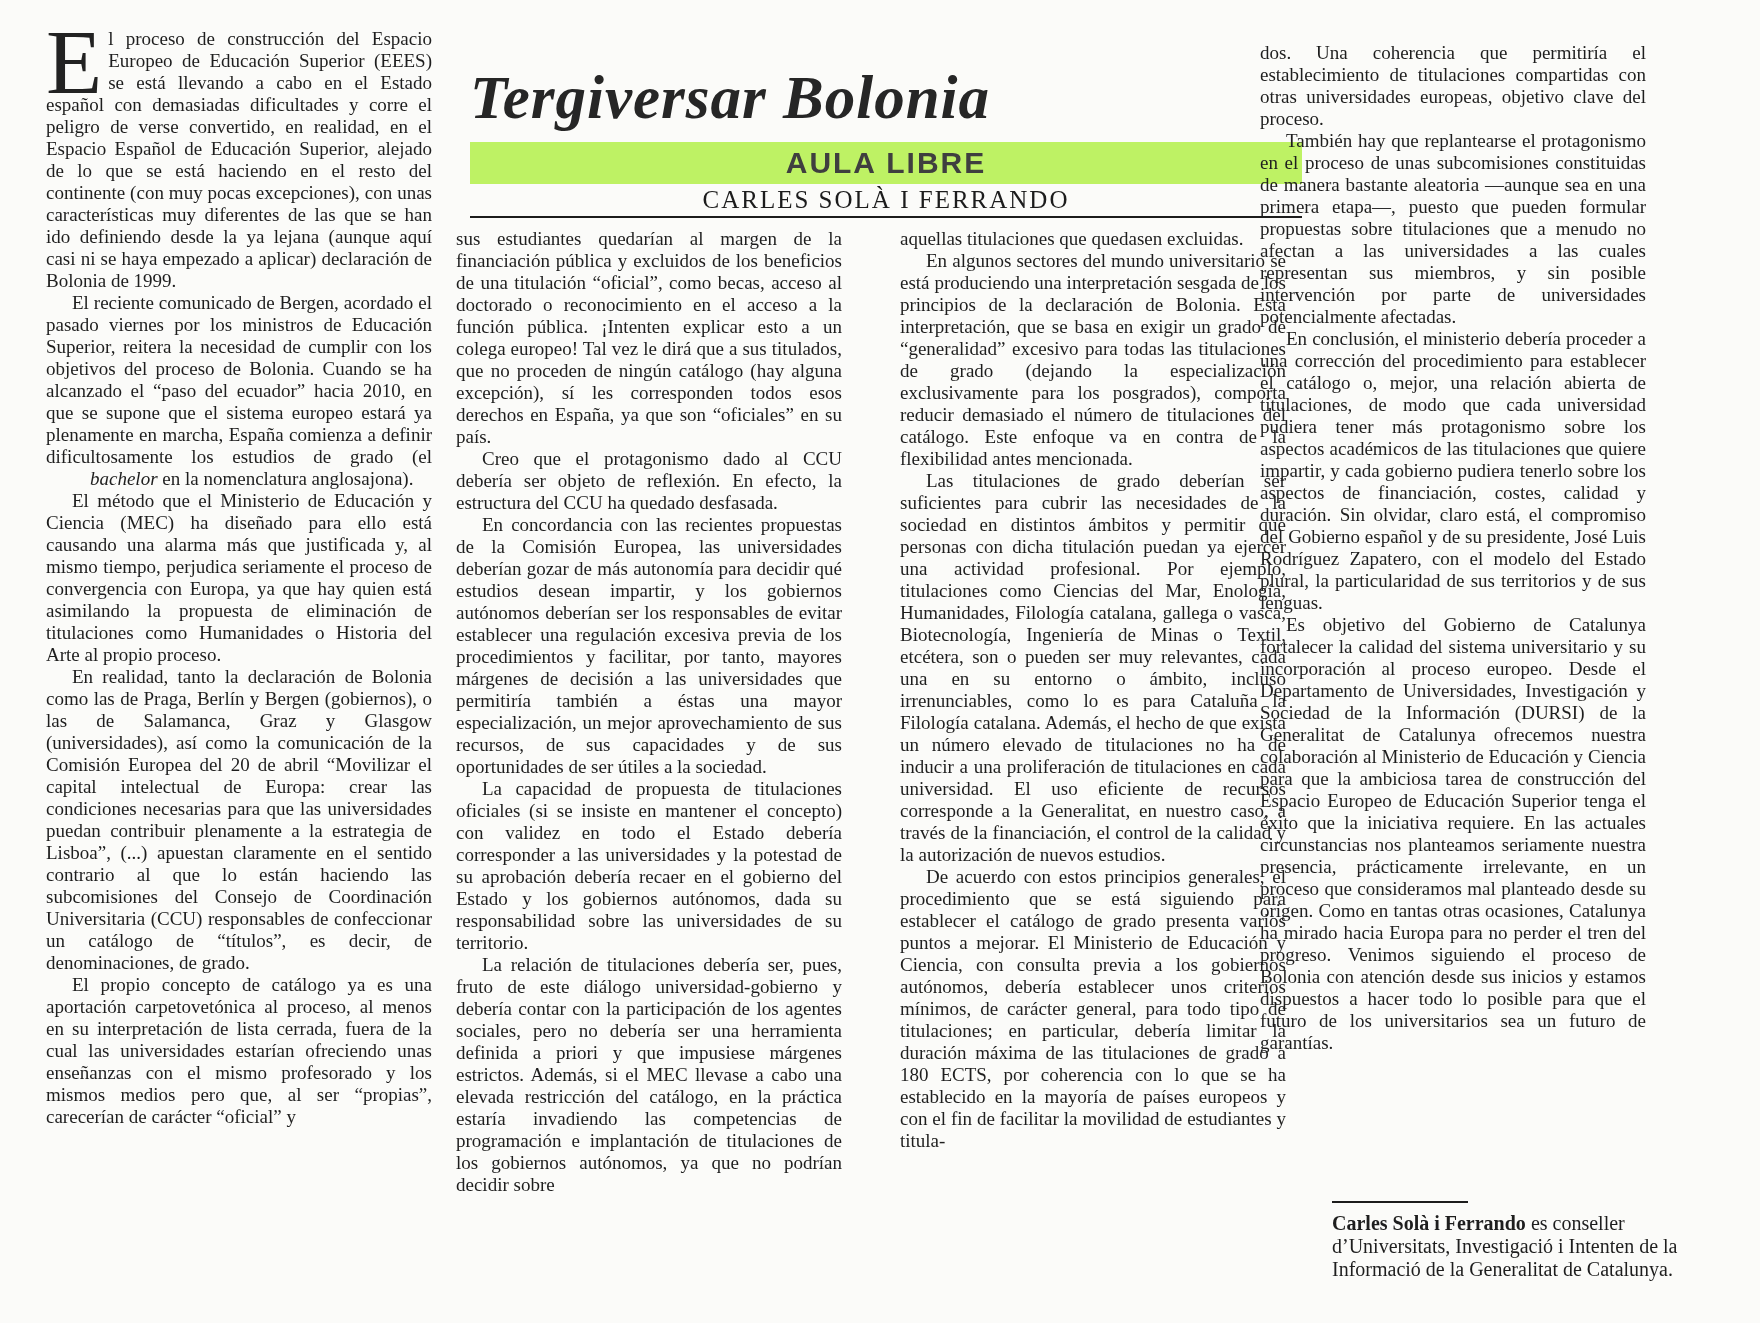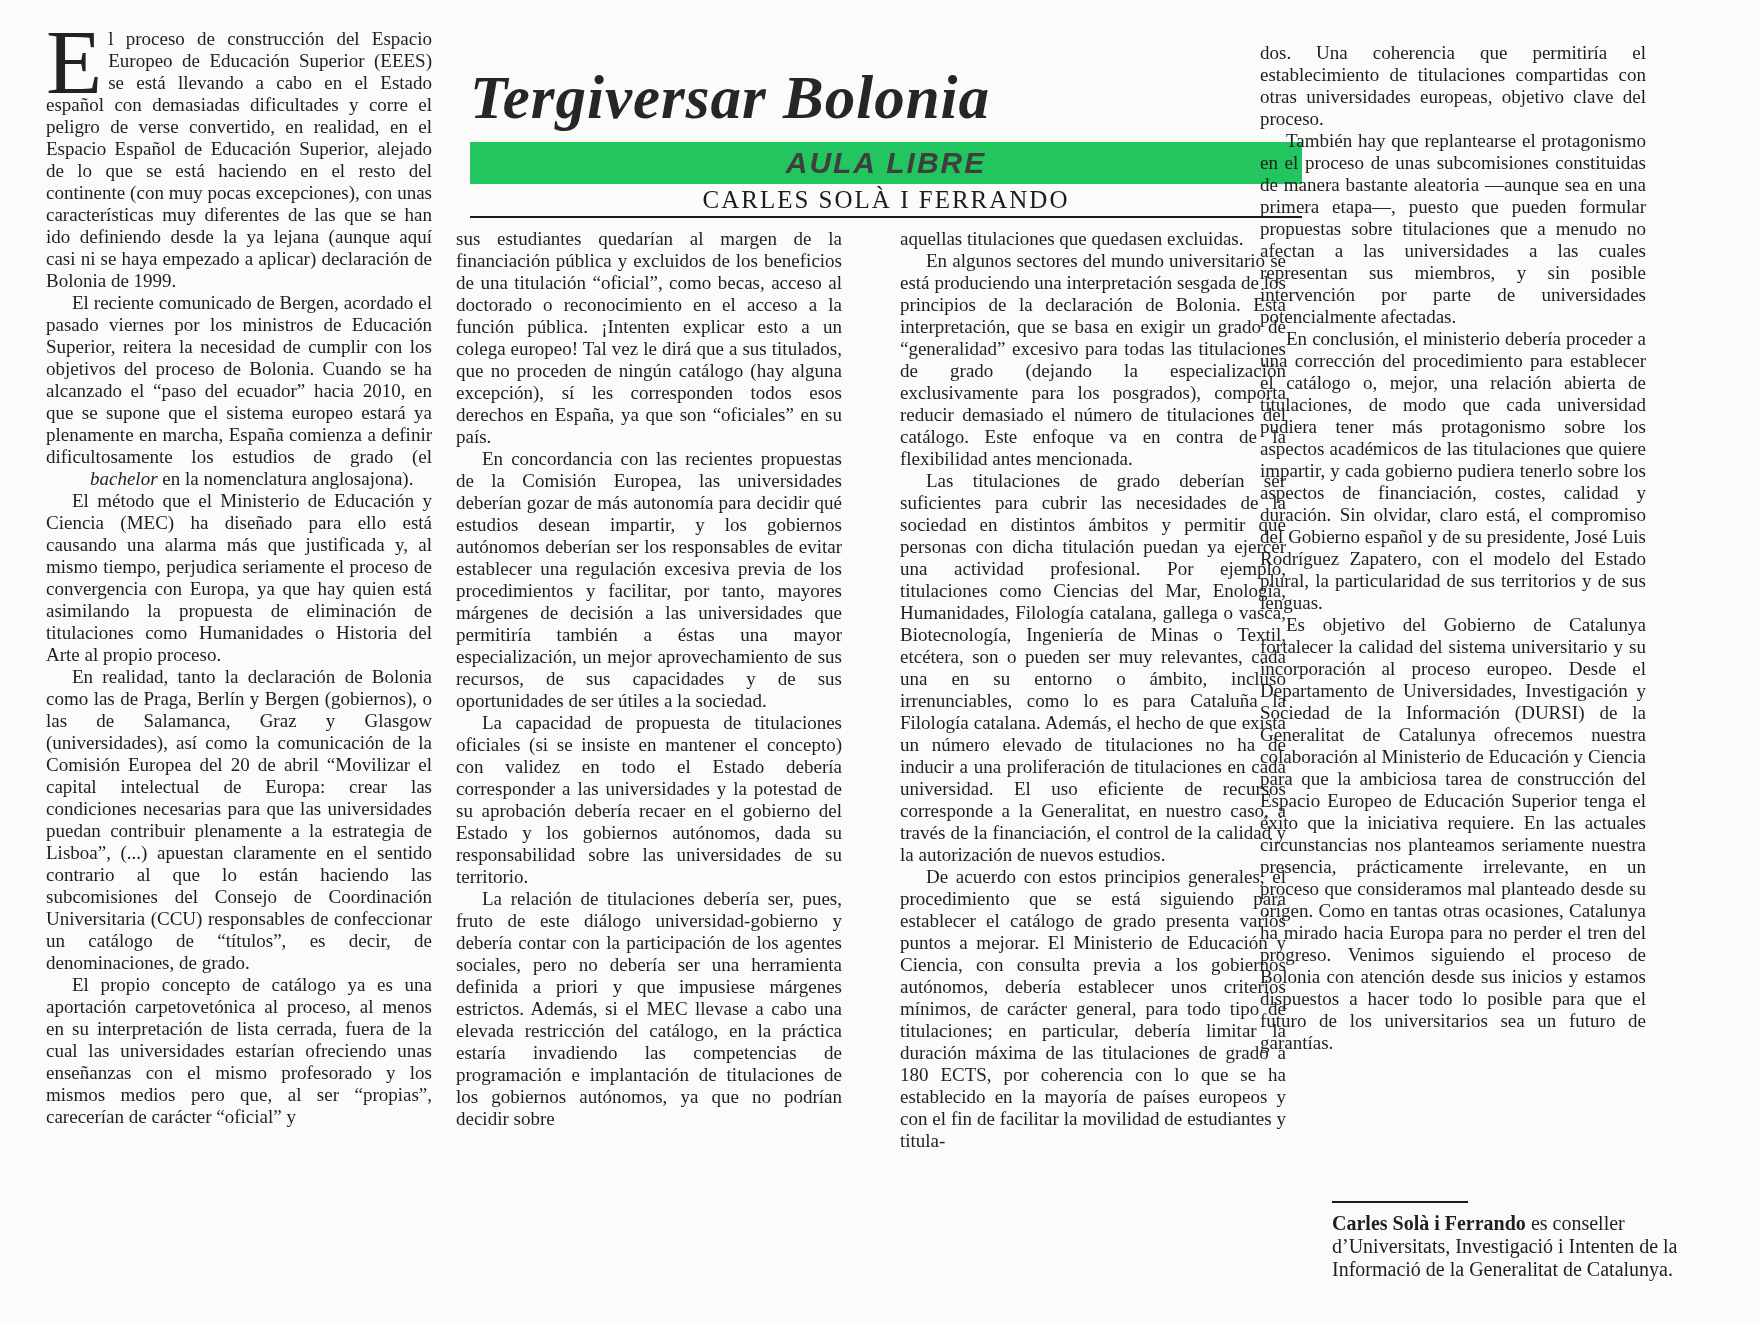--- a/index.html
+++ b/index.html
@@ -78,36 +78,37 @@
     text-align:left;
   }
 </style>
 </head>
 <body>
 
 <div id="page">
 
   <h1 id="title">Tergiversar Bolonia</h1>
 
-  <div id="banner" style="background: #22c55e; font-style: italic;">
+  <div id="banner" style="background: #bef264;">
     <span id="banner-label" style="color: rgb(63, 63, 63);">AULA LIBRE</span>
   </div>
 
   <div id="byline">CARLES SOLÀ I FERRANDO</div>
   <div id="byline-rule"></div>
 
   <div id="col1" class="col">
       <p class="noindent"><span class="dropcap">E</span><span>l proceso de construcción del Espacio Europeo de Educación Superior (EEES) se está llevando a cabo en el Estado español con demasiadas dificultades y corre el peligro de verse convertido, en realidad, en el Espacio Español de Educación Superior, alejado de lo que se está haciendo en el resto del continente (con muy pocas excepciones), con unas características muy diferentes de las que se han ido definiendo desde la ya lejana (aunque aquí casi ni se haya empezado a aplicar) declaración de Bolonia de 1999.</span></p>
       <p><span>El reciente comunicado de Bergen, acordado el pasado viernes por los ministros de Educación Superior, reitera la necesidad de cumplir con los objetivos del proceso de Bolonia. Cuando se ha alcanzado el “paso del ecuador” hacia 2010, en que se supone que el sistema europeo estará ya plenamente en marcha, España comienza a definir dificultosamente los estudios de grado (el </span><span class="it">bachelor</span><span> en la nomenclatura anglosajona).</span></p>
       <p><span>El método que el Ministerio de Educación y Ciencia (MEC) ha diseñado para ello está causando una alarma más que justificada y, al mismo tiempo, perjudica seriamente el proceso de convergencia con Europa, ya que hay quien está asimilando la propuesta de eliminación de titulaciones como Humanidades o Historia del Arte al propio proceso.</span></p>
       <p><span>En realidad, tanto la declaración de Bolonia como las de Praga, Berlín y Bergen (gobiernos), o las de Salamanca, Graz y Glasgow (universidades), así como la comunicación de la Comisión Europea del 20 de abril “Movilizar el capital intelectual de Europa: crear las condiciones necesarias para que las universidades puedan contribuir plenamente a la estrategia de Lisboa”, (...) apuestan claramente en el sentido contrario al que lo están haciendo las subcomisiones del Consejo de Coordinación Universitaria (CCU) responsables de confeccionar un catálogo de “títulos”, es decir, de denominaciones, de grado.</span></p>
       <p><span>El propio concepto de catálogo ya es una aportación carpetovetónica al proceso, al menos en su interpretación de lista cerrada, fuera de la cual las universidades estarían ofreciendo unas enseñanzas con el mismo profesorado y los mismos medios pero que, al ser “propias”, carecerían de carácter “oficial” y</span></p>
     </div>
   <div id="col2" class="col">
       <p class="noindent"><span>sus estudiantes quedarían al margen de la financiación pública y excluidos de los beneficios de una titulación “oficial”, como becas, acceso al doctorado o reconocimiento en el acceso a la función pública. ¡Intenten explicar esto a un colega europeo! Tal vez le dirá que a sus titulados, que no proceden de ningún catálogo (hay alguna excepción), sí les corresponden todos esos derechos en España, ya que son “oficiales” en su país.</span></p>
+      <p><span>Creo que el protagonismo dado al CCU debería ser objeto de reflexión. En efecto, la estructura del CCU ha quedado desfasada.</span></p>
       <p><span>En concordancia con las recientes propuestas de la Comisión Europea, las universidades deberían gozar de más autonomía para decidir qué estudios desean impartir, y los gobiernos autónomos deberían ser los responsables de evitar establecer una regulación excesiva previa de los procedimientos y facilitar, por tanto, mayores márgenes de decisión a las universidades que permitiría también a éstas una mayor especialización, un mejor aprovechamiento de sus recursos, de sus capacidades y de sus oportunidades de ser útiles a la sociedad.</span></p>
       <p><span>La capacidad de propuesta de titulaciones oficiales (si se insiste en mantener el concepto) con validez en todo el Estado debería corresponder a las universidades y la potestad de su aprobación debería recaer en el gobierno del Estado y los gobiernos autónomos, dada su responsabilidad sobre las universidades de su territorio.</span></p>
       <p><span>La relación de titulaciones debería ser, pues, fruto de este diálogo universidad-gobierno y debería contar con la participación de los agentes sociales, pero no debería ser una herramienta definida a priori y que impusiese márgenes estrictos. Además, si el MEC llevase a cabo una elevada restricción del catálogo, en la práctica estaría invadiendo las competencias de programación e implantación de titulaciones de los gobiernos autónomos, ya que no podrían decidir sobre</span></p>
     </div>
   <div id="col3" class="col">
       <p class="noindent"><span>aquellas titulaciones que quedasen excluidas.</span></p>
       <p><span>En algunos sectores del mundo universitario se está produciendo una interpretación sesgada de los principios de la declaración de Bolonia. Esta interpretación, que se basa en exigir un grado de “generalidad” excesivo para todas las titulaciones de grado (dejando la especialización exclusivamente para los posgrados), comporta reducir demasiado el número de titulaciones del catálogo. Este enfoque va en contra de la flexibilidad antes mencionada.</span></p>
       <p><span>Las titulaciones de grado deberían ser suficientes para cubrir las necesidades de la sociedad en distintos ámbitos y permitir que personas con dicha titulación puedan ya ejercer una actividad profesional. Por ejemplo, titulaciones como Ciencias del Mar, Enología, Humanidades, Filología catalana, gallega o vasca, Biotecnología, Ingeniería de Minas o Textil, etcétera, son o pueden ser muy relevantes, cada una en su entorno o ámbito, incluso irrenunciables, como lo es para Cataluña la Filología catalana. Además, el hecho de que exista un número elevado de titulaciones no ha de inducir a una proliferación de titulaciones en cada universidad. El uso eficiente de recursos corresponde a la Generalitat, en nuestro caso, a través de la financiación, el control de la calidad y la autorización de nuevos estudios.</span></p>
       <p><span>De acuerdo con estos principios generales, el procedimiento que se está siguiendo para establecer el catálogo de grado presenta varios puntos a mejorar. El Ministerio de Educación y Ciencia, con consulta previa a los gobiernos autónomos, debería establecer unos criterios mínimos, de carácter general, para todo tipo de titulaciones; en particular, debería limitar la duración máxima de las titulaciones de grado a 180 ECTS, por coherencia con lo que se ha establecido en la mayoría de países europeos y con el fin de facilitar la movilidad de estudiantes y titula-</span></p>
     </div>

